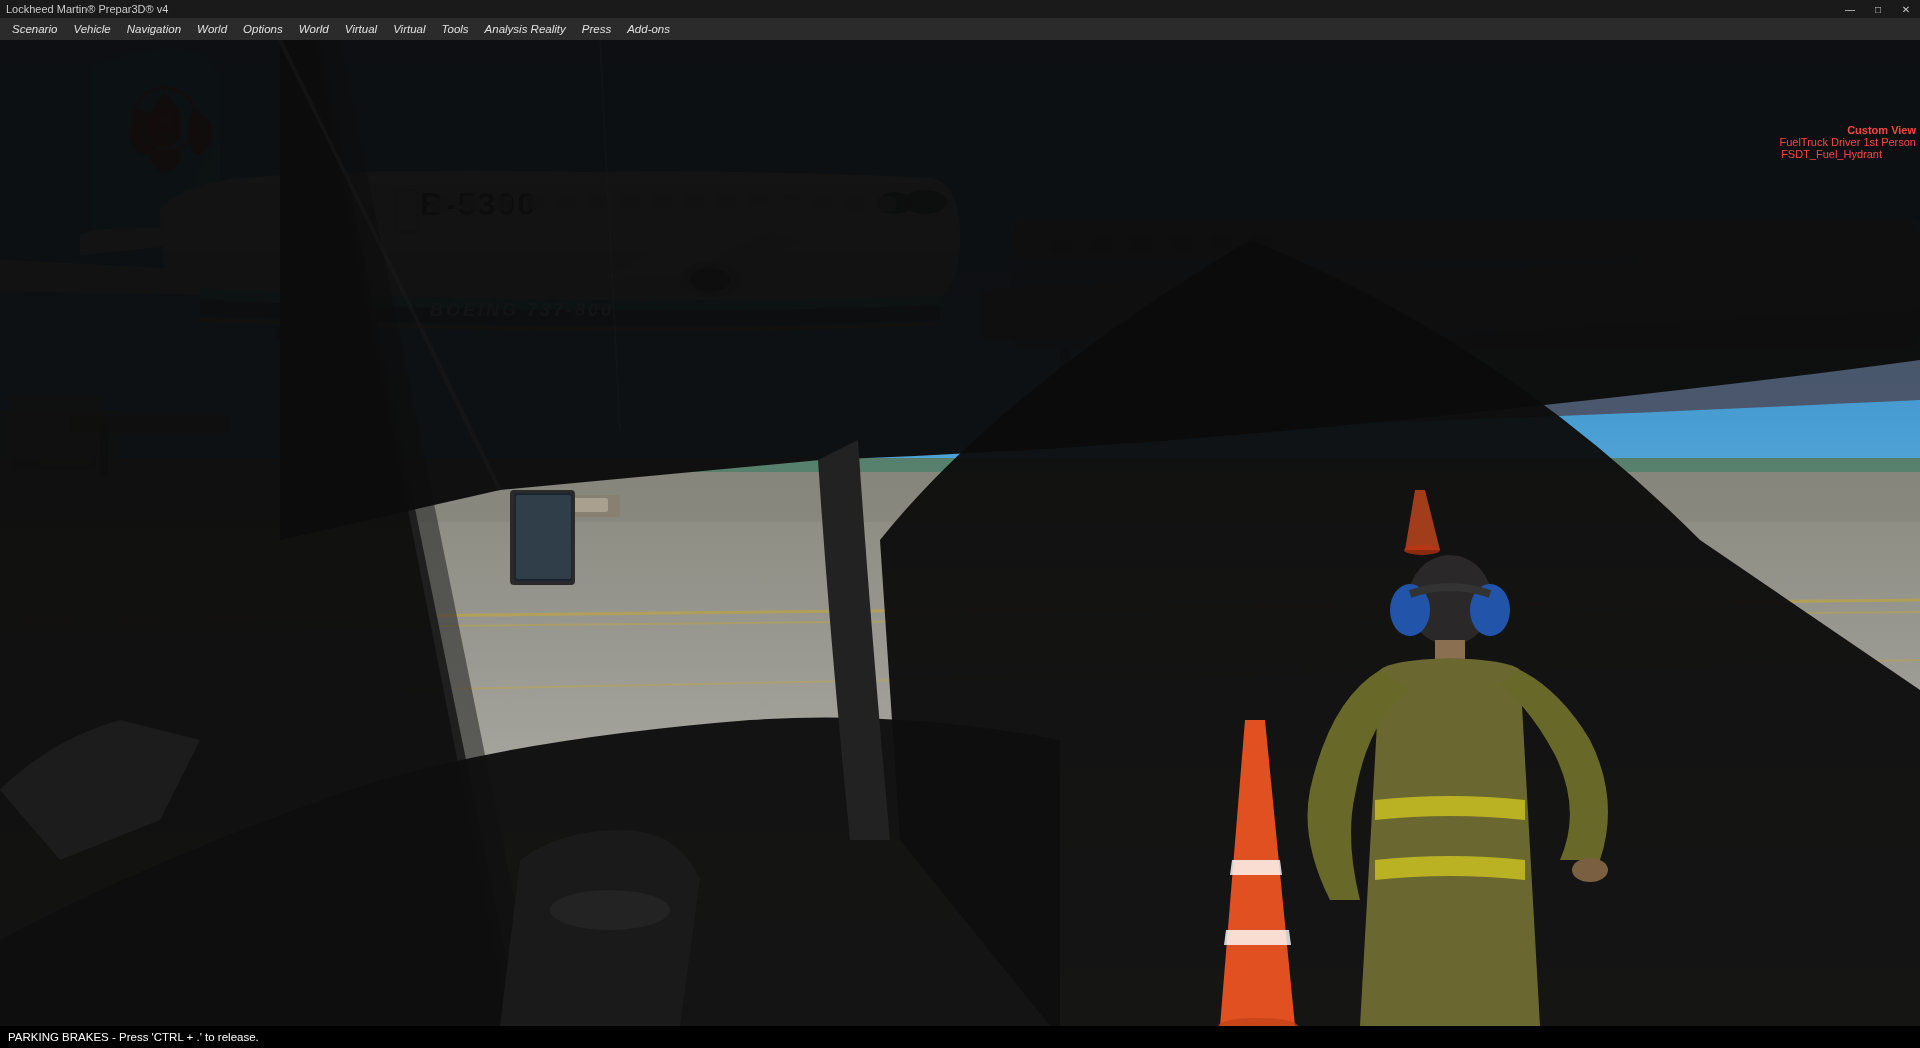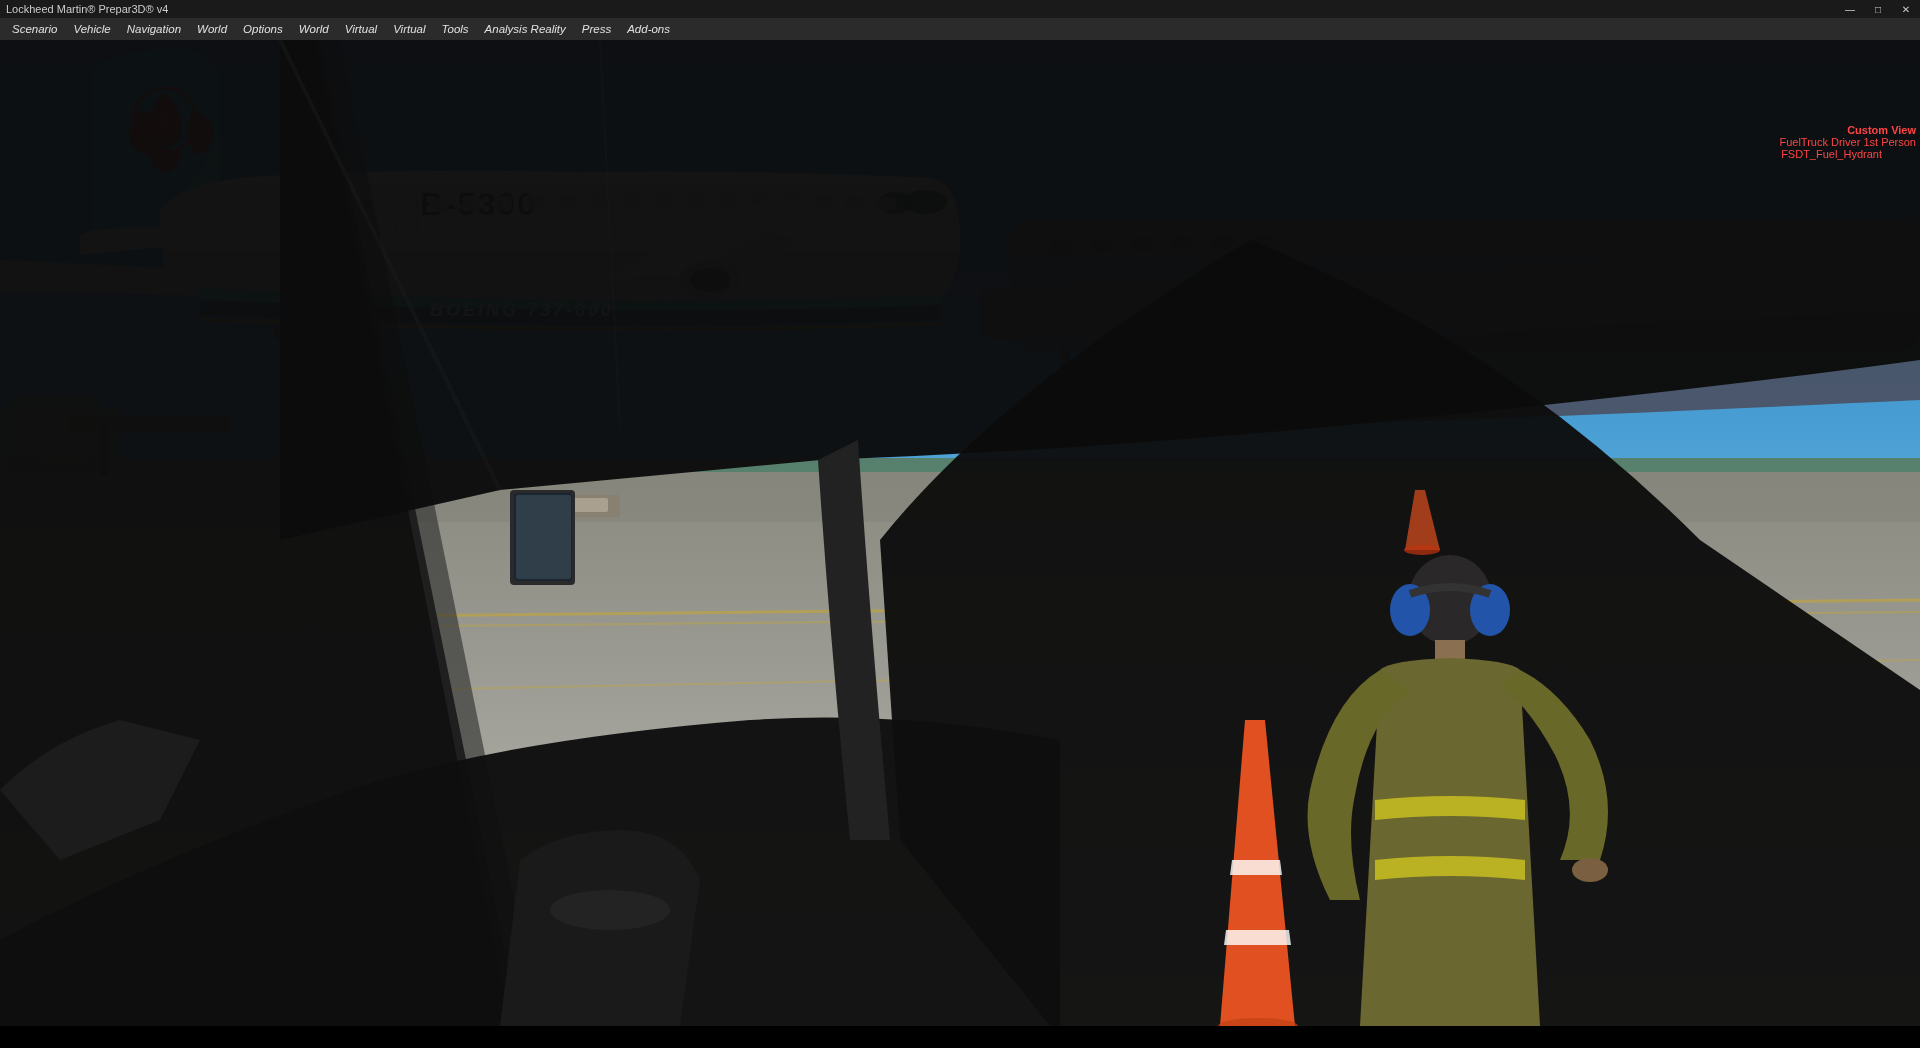--- a/index.html
+++ b/index.html
@@ -384,13 +384,16 @@
     </svg>
 
     <div id="custom-view">
       <div id="custom-view-label">Custom View</div>
       <div id="custom-view-line1">FuelTruck Driver 1st Person</div>
       <div id="custom-view-line2" style="position:relative; padding-right:34px;">FSDT_Fuel_Hydrant</div>
     </div>
 
   </div>
 
+  <div id="statusbar">
+    <span id="statusbar-text">PARKING BRAKES - Press 'CTRL + .' to release.</span>
+  </div>
 </div>
 
 </body></html>

